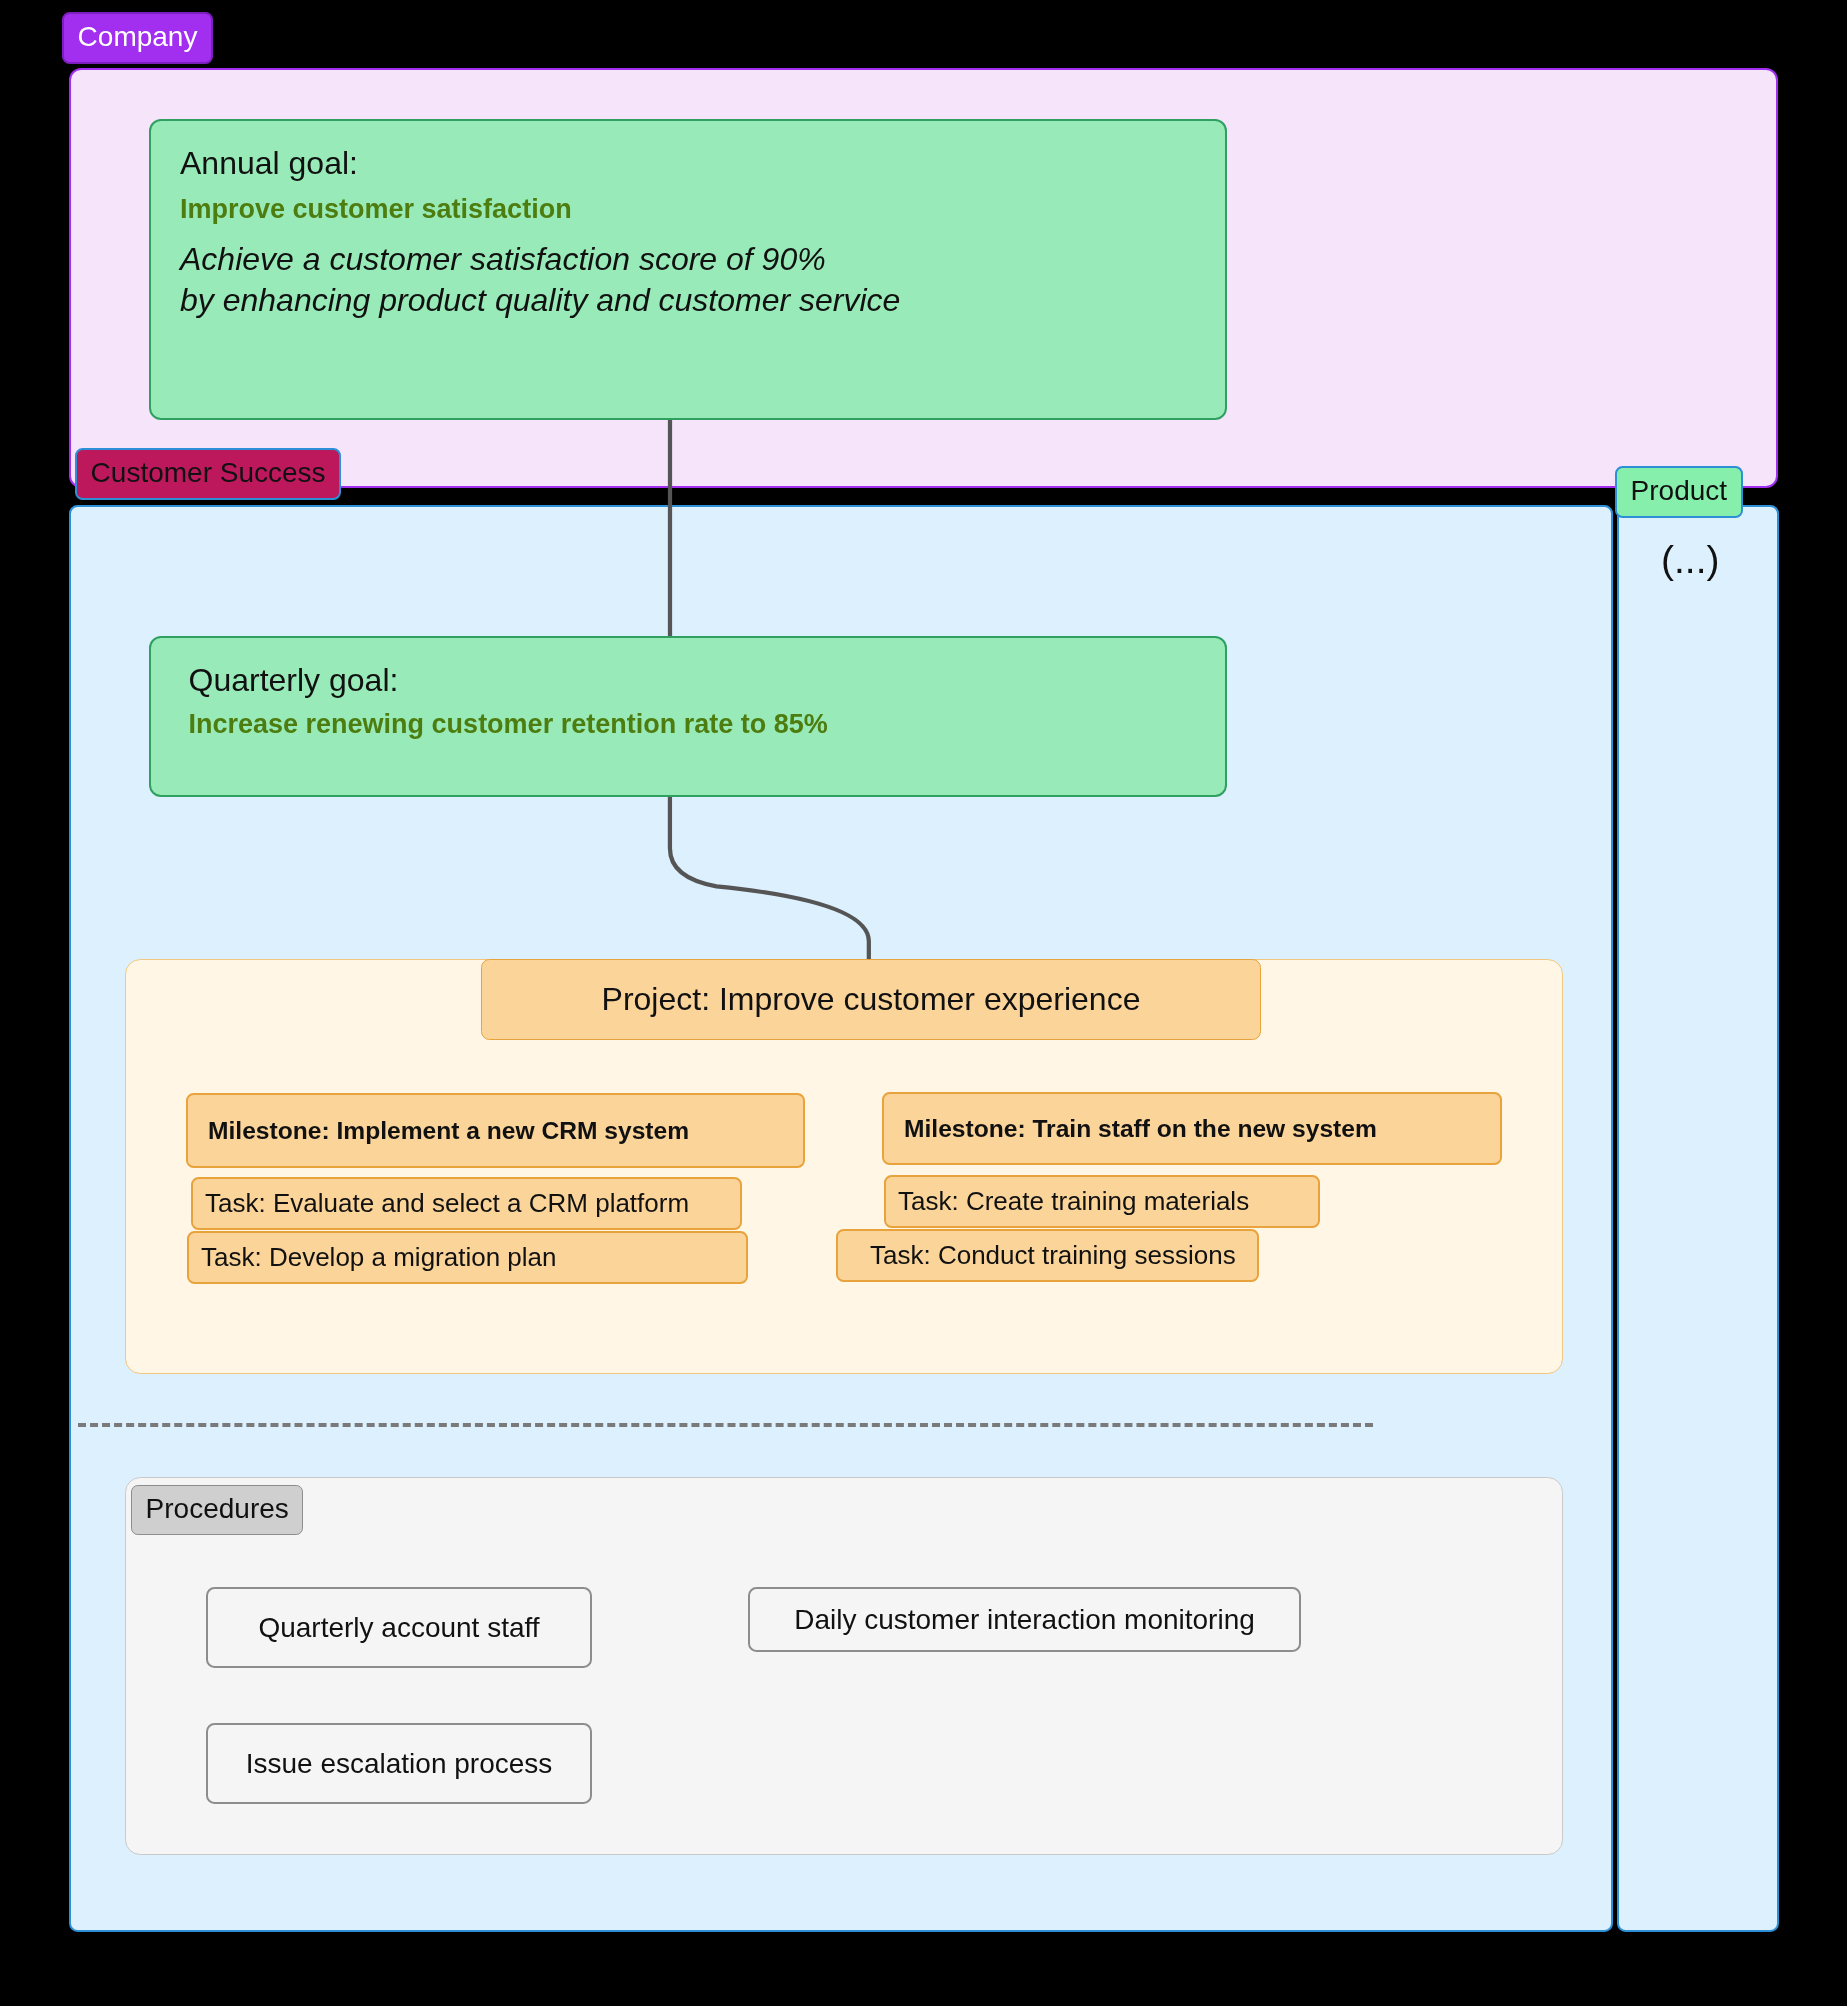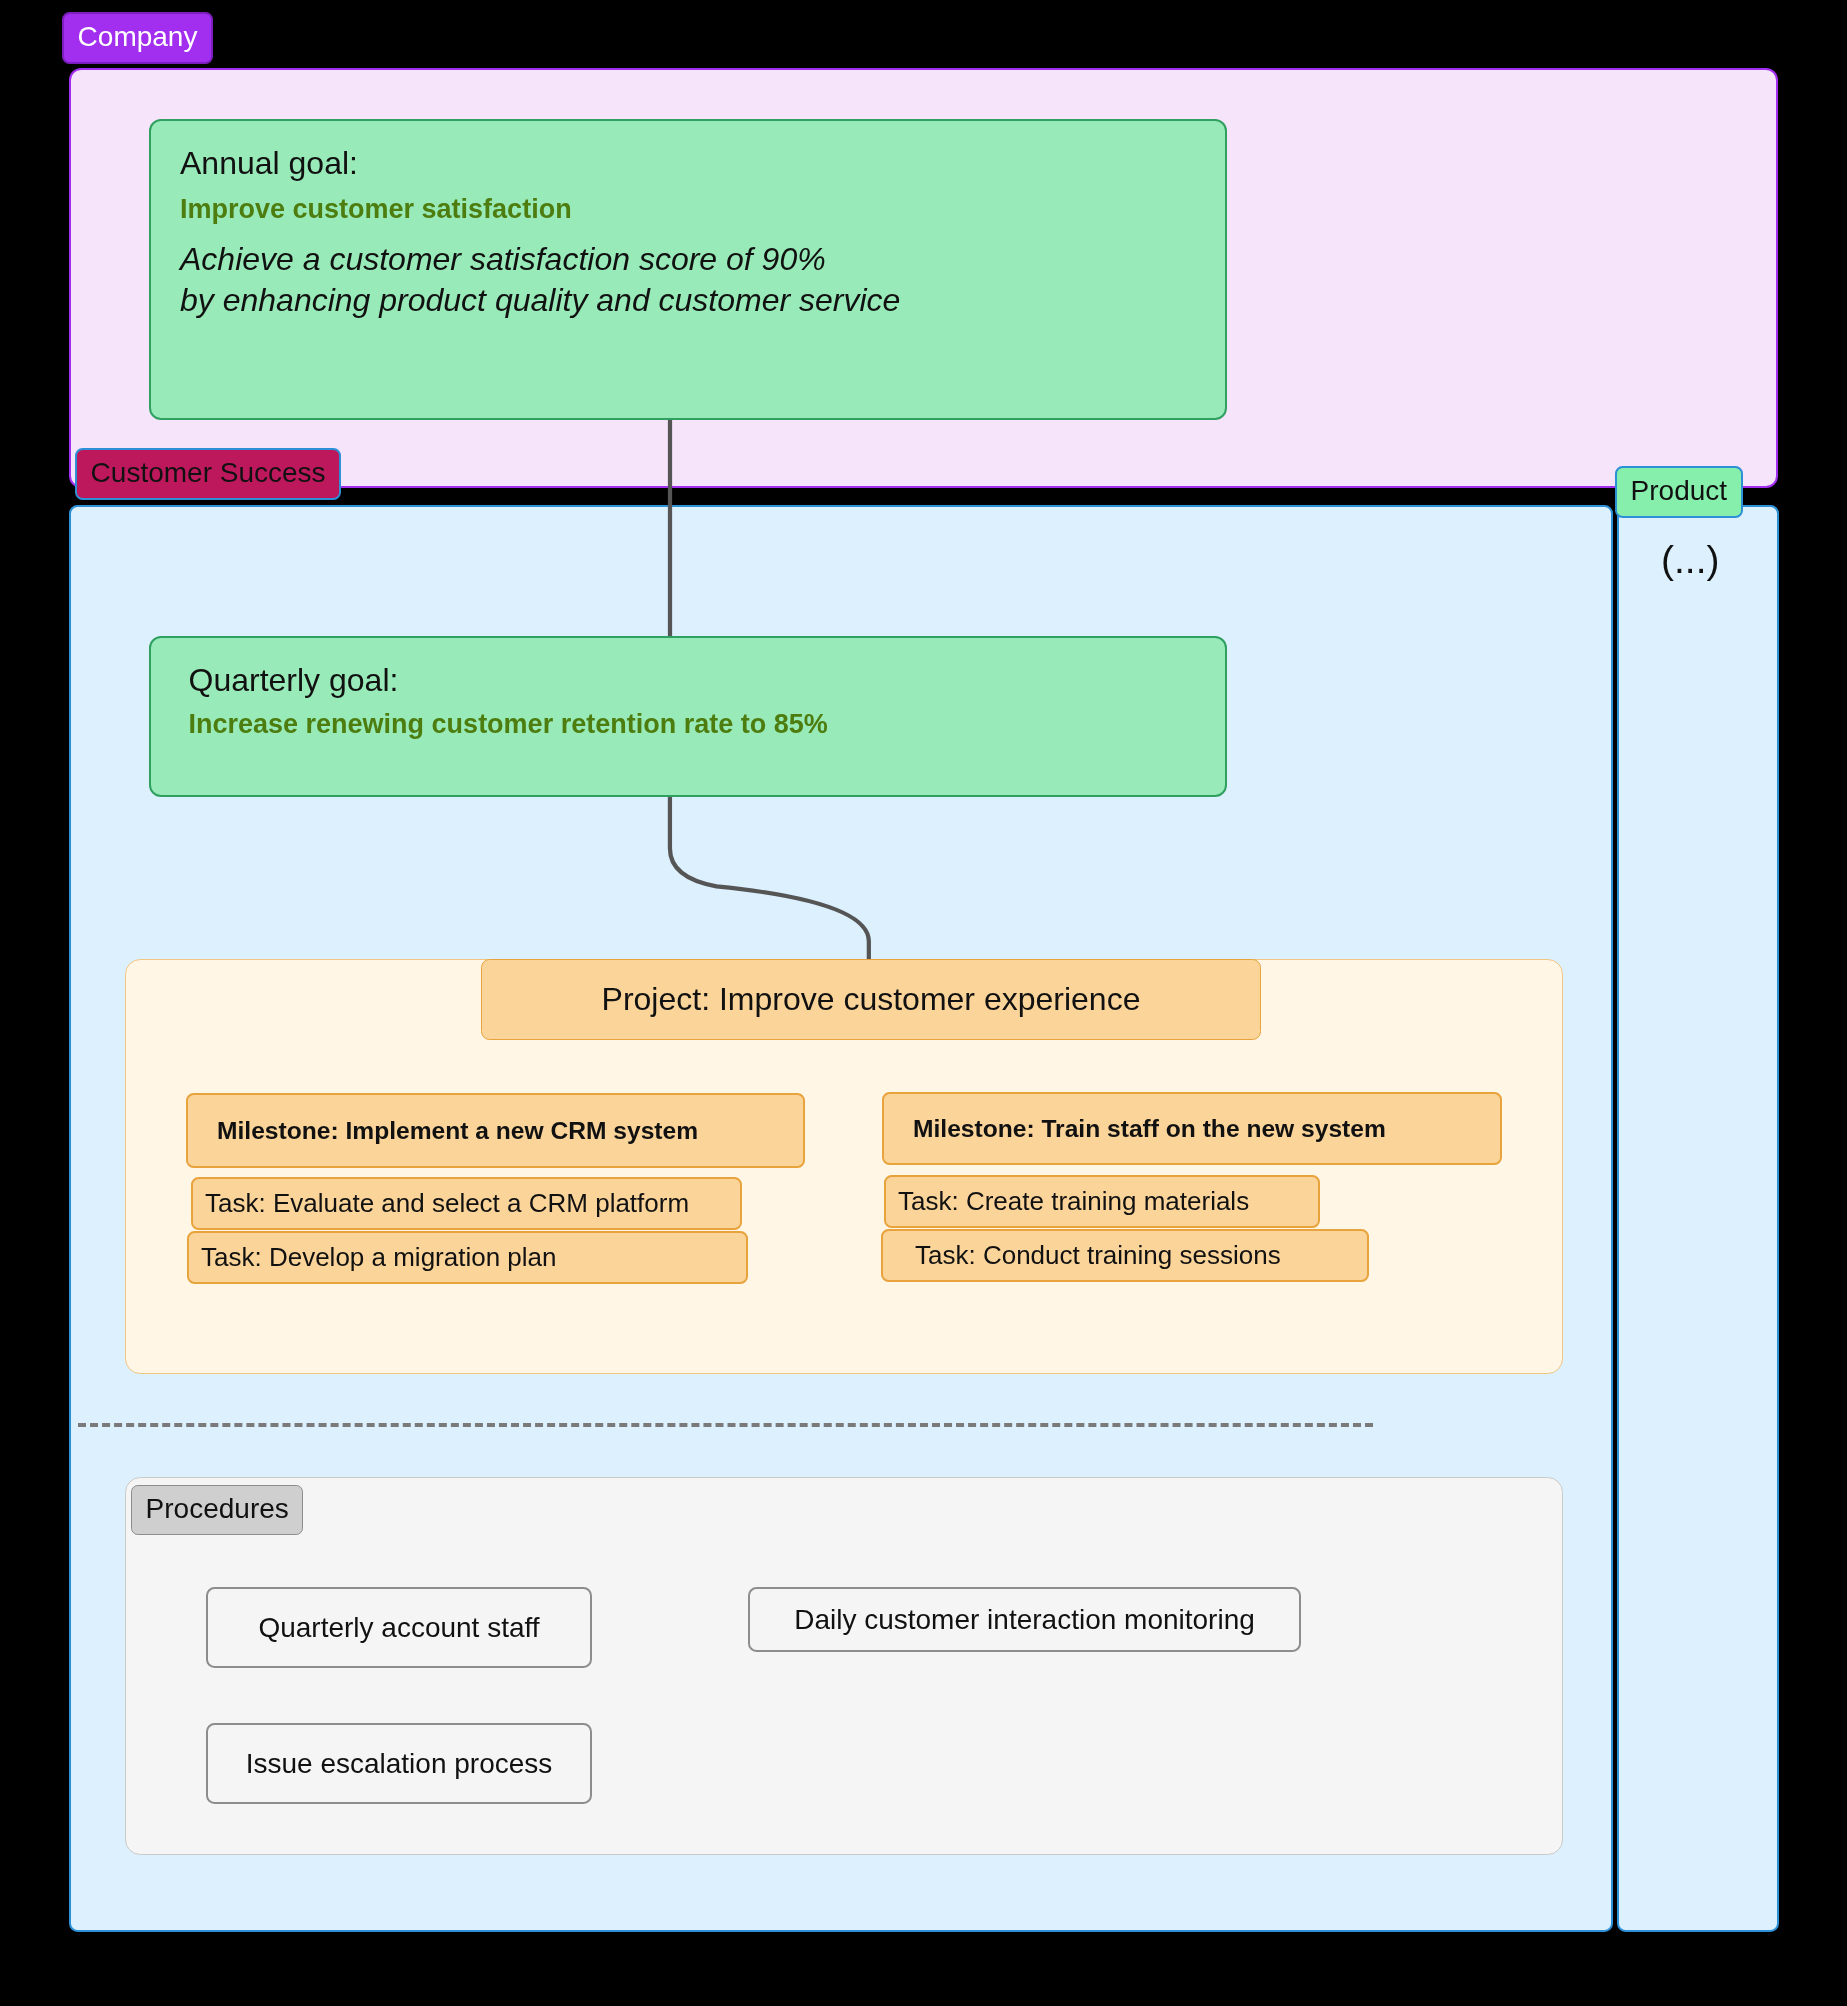--- a/index.html
+++ b/index.html
@@ -177,42 +177,42 @@
     position: absolute;
     background: #fbd49a;
     border: 2.5px solid #e8a33c;
     border-radius: 7.6px;
     box-sizing: border-box;
     font-size: 24.6px;
     font-weight: bold;
     color: #111111;
     display: flex;
     align-items: center;
-    padding-left: 29px;
+    padding-left: 20px;
   }
   .task {
     position: absolute;
     background: #fbd49a;
     border: 2.5px solid #e8a33c;
     border-radius: 7.6px;
     box-sizing: border-box;
     font-size: 26px;
     color: #111111;
     display: flex;
     align-items: center;
     padding-left: 12px;
   }
 
   .ms1 { left: 186px; top: 1093px; width: 619px; height: 75px; }
   .ms1-t1 { left: 191px; top: 1177px; width: 551px; height: 53px; }
   .ms1-t2 { left: 187px; top: 1231px; width: 561px; height: 53px; }
 
   .ms2 { left: 882px; top: 1092px; width: 620px; height: 73px; }
   .ms2-t1 { left: 884px; top: 1175px; width: 436px; height: 53px; }
-  .ms2-t2 { left: 881px; top: 1229px; width: 488px; height: 53px; padding-left: 32px; }
+  .ms2-t2 { left: 836px; top: 1229px; width: 423px; height: 53px; padding-left: 32px; }
 
   
   .divider {
     position: absolute;
     left: 78px;
     top: 1423px;
     width: 1295px;
     border-top: 4.2px dashed #7a7a7a;
   }
 

